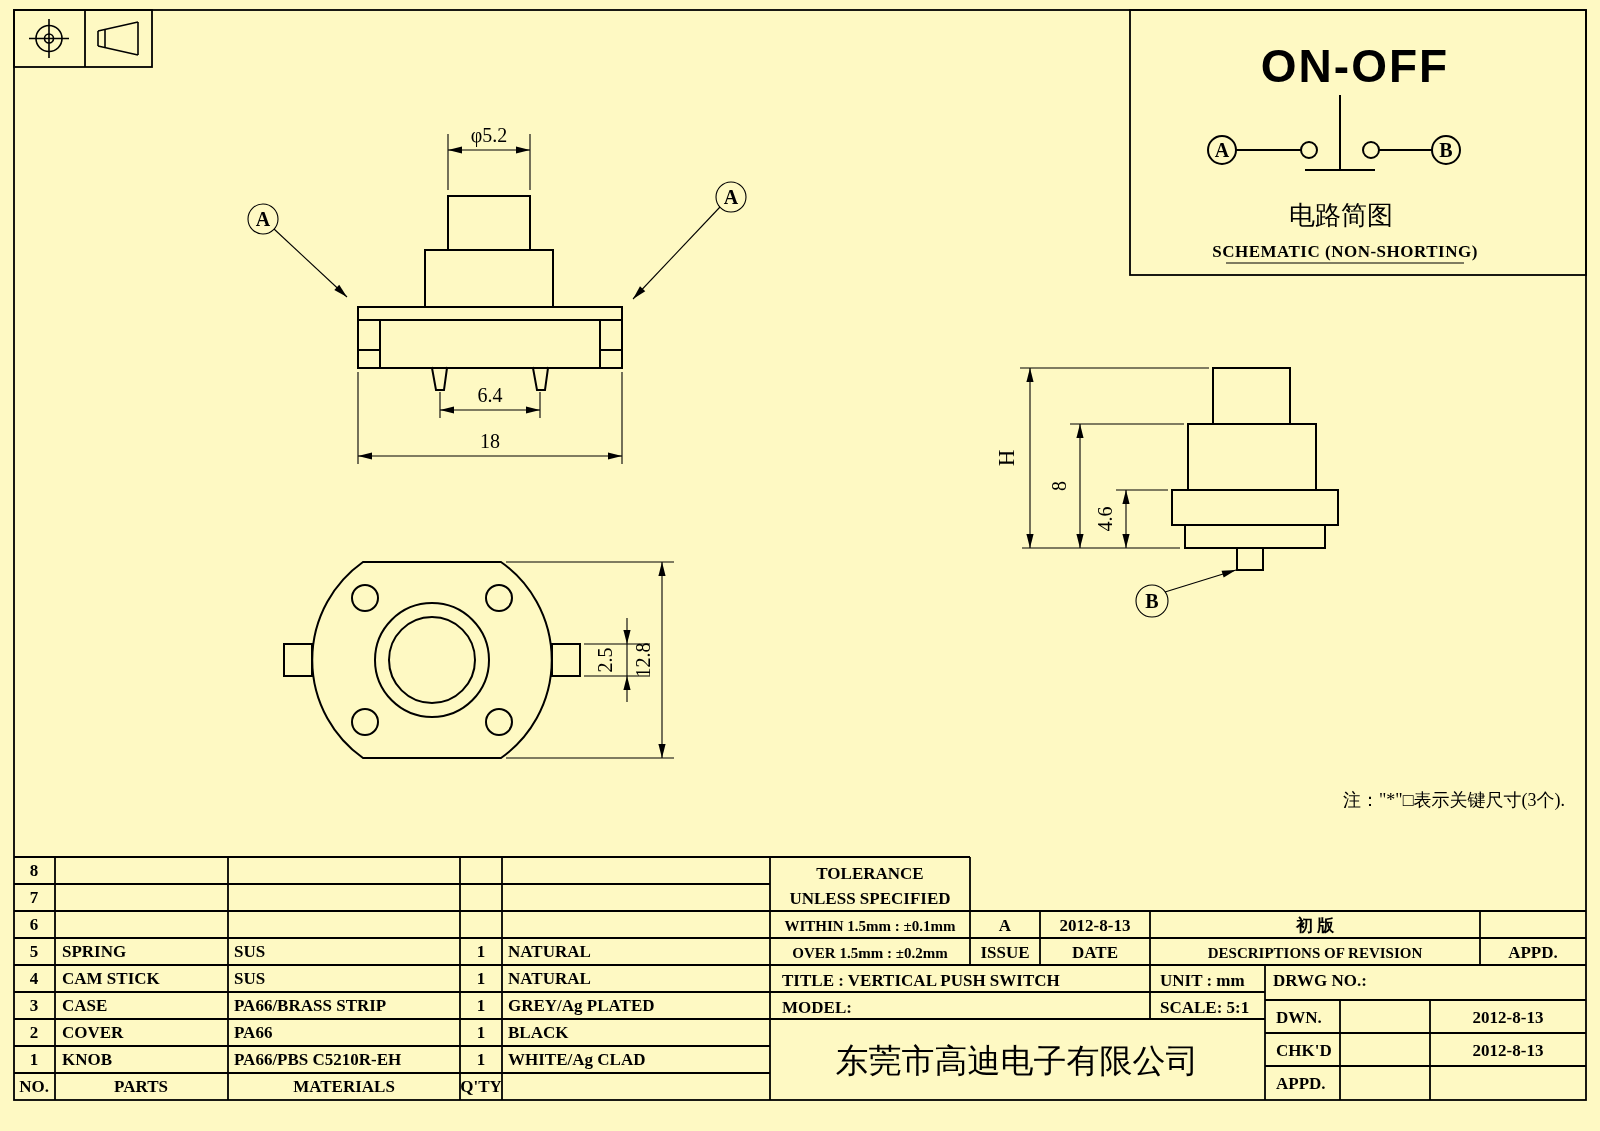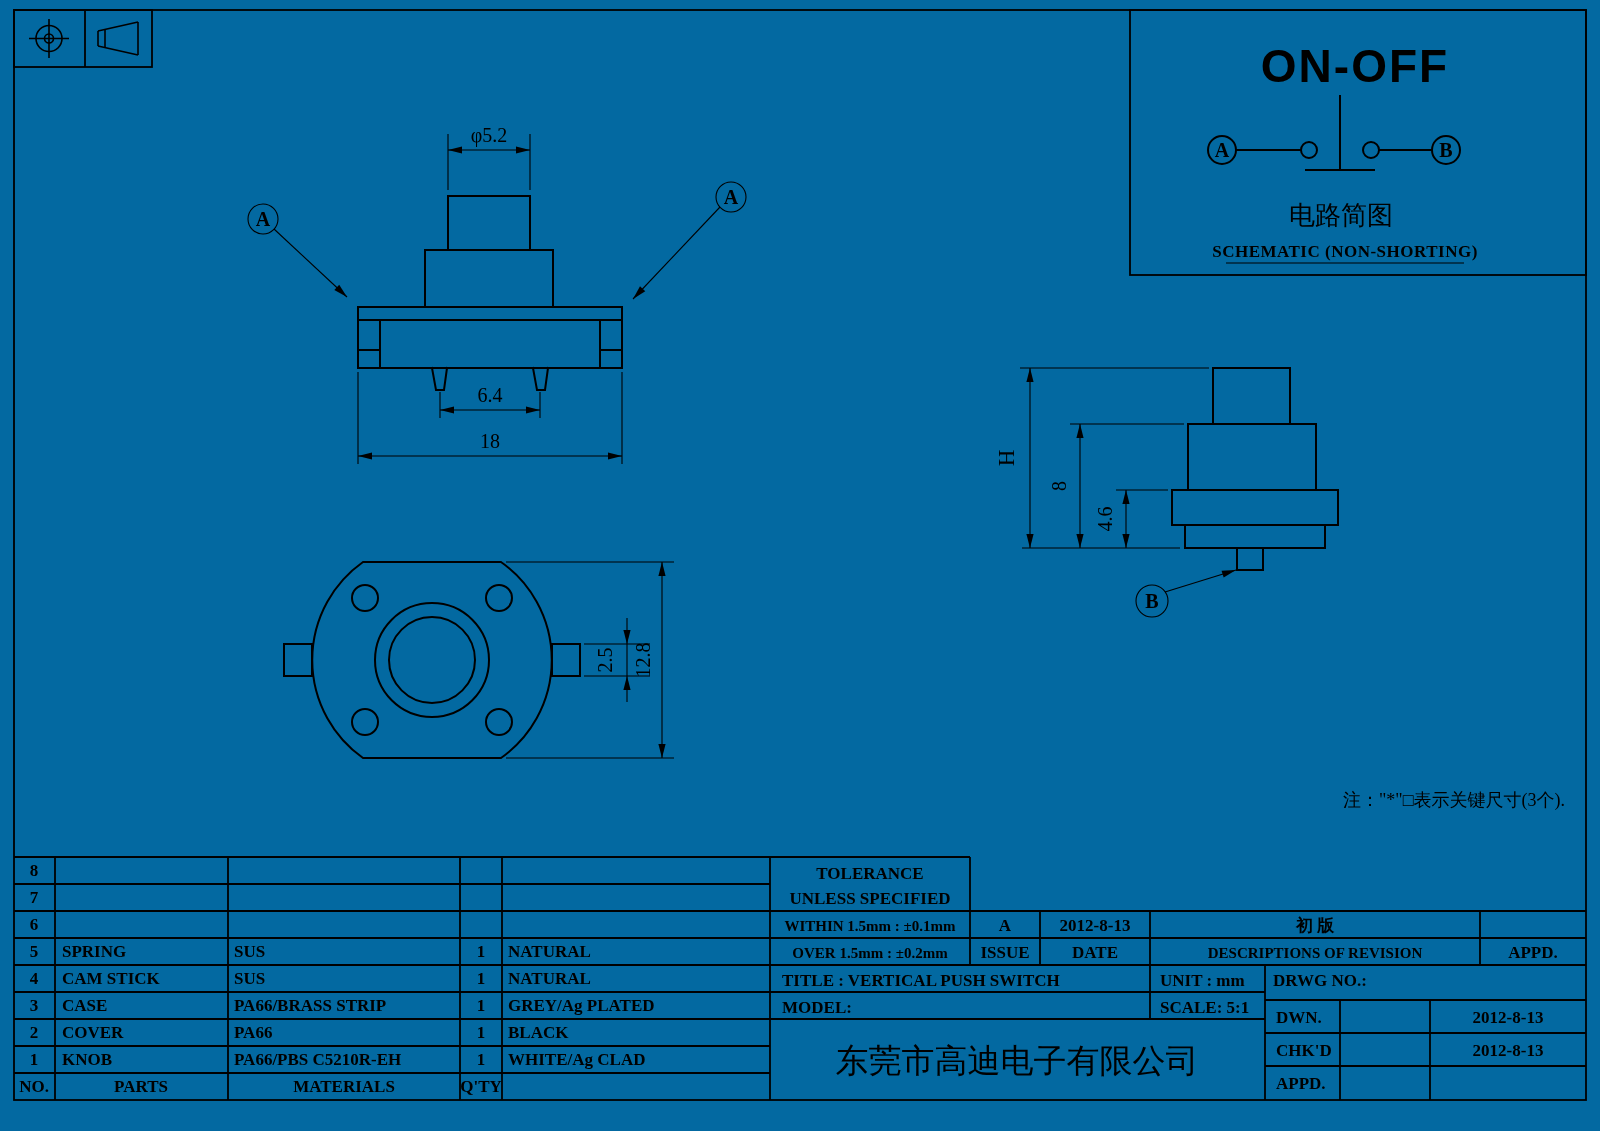--- a/index.html
+++ b/index.html
@@ -1,16 +1,16 @@
 <!DOCTYPE html>
 <html><head>
 <meta charset="utf-8">
 <style>
   html,body{margin:0;padding:0;background:#fff}
-  .sheet{position:relative;width:1600px;height:1131px;background:#0369a1;overflow:hidden}
+  .sheet{position:relative;width:1600px;height:1131px;background:#fef9c3;overflow:hidden}
   svg{position:absolute;left:0;top:0}
   .o{stroke:#000;stroke-width:2;fill:none;stroke-linecap:square;stroke-linejoin:miter}
   .t{stroke:#000;stroke-width:1.1;fill:none}
   .tl{stroke:#000;stroke-width:1.8;fill:none}
   .sym{stroke:#000;stroke-width:1.6;fill:none}
   text{fill:#000;font-family:"Liberation Serif",serif}
   .dim{font-size:20px}
   .big{font-size:23px}
   .tb{font-size:17px;font-weight:bold}
   .tbs{font-size:15px;font-weight:bold}

